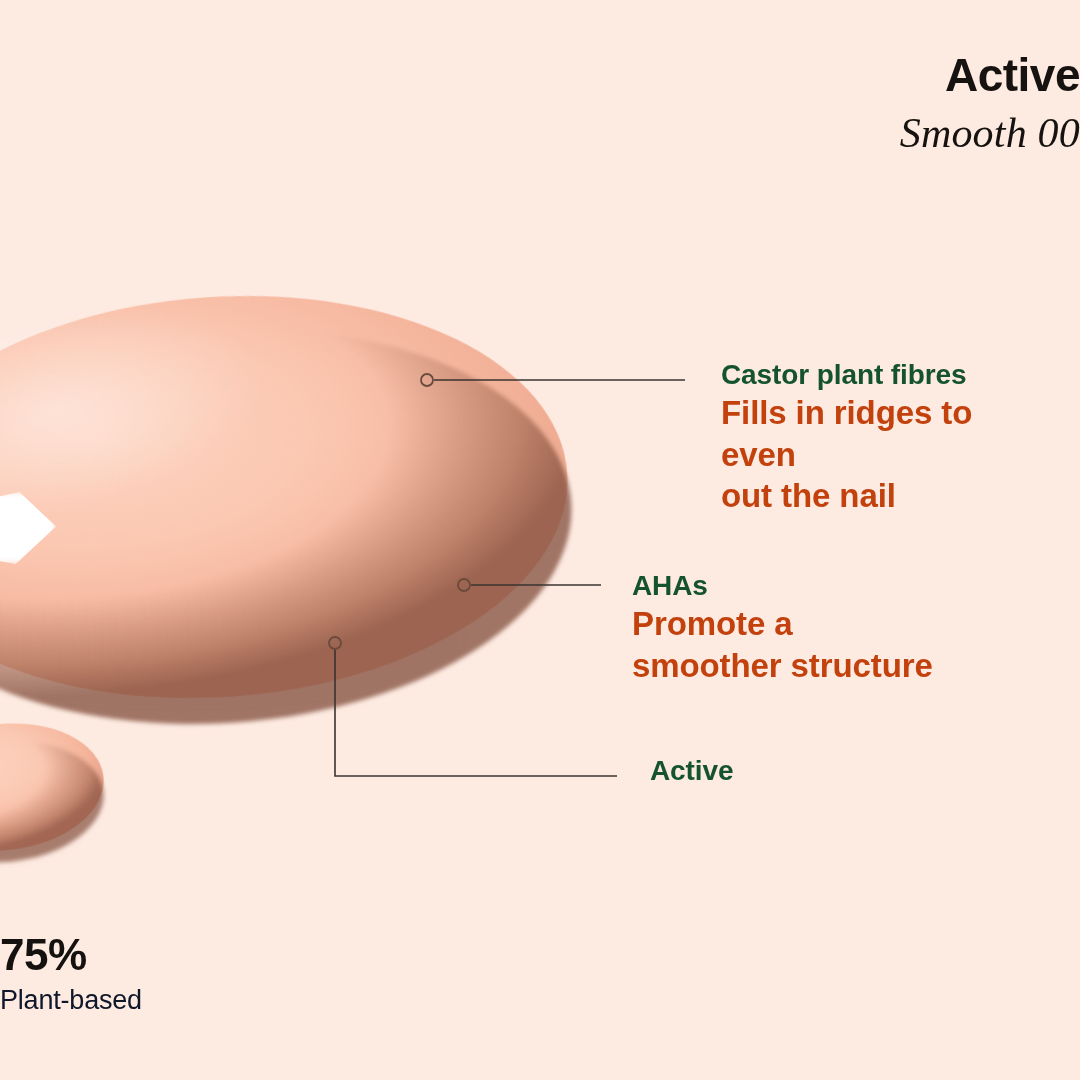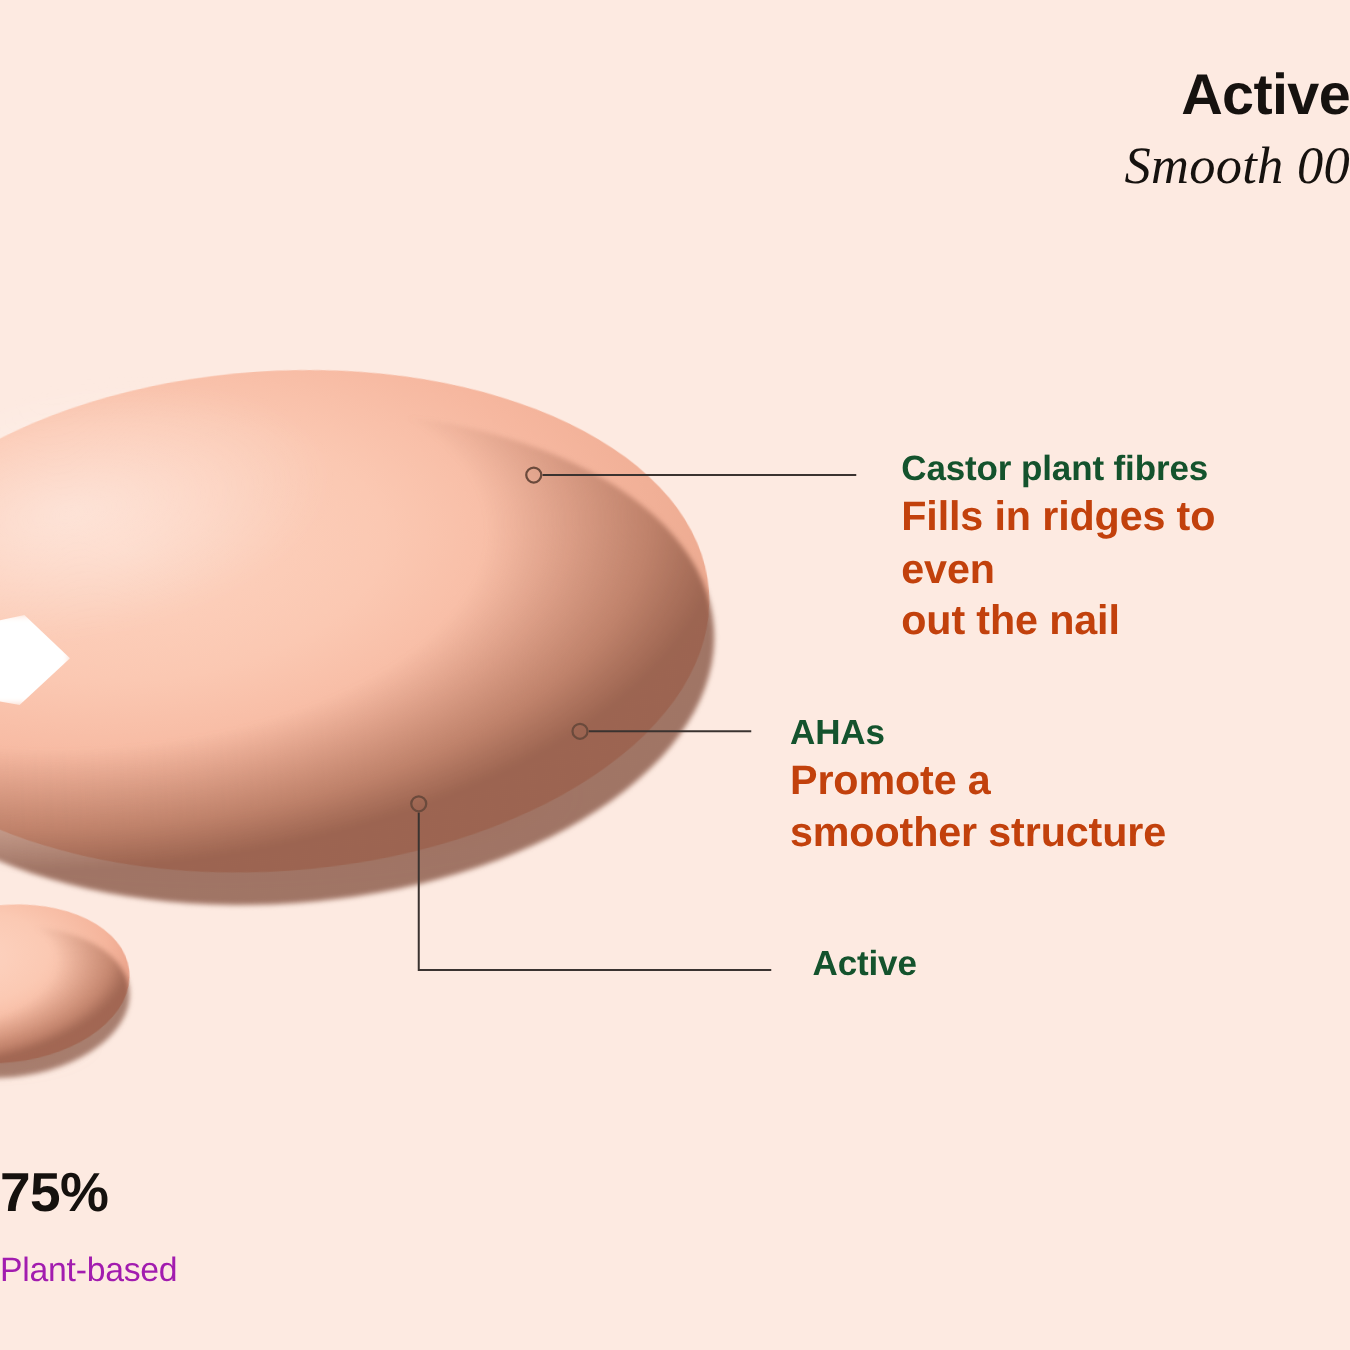--- a/index.html
+++ b/index.html
@@ -152,23 +152,23 @@
     font-weight:700;
     font-size:44px;
     color:#15110e;
     line-height:1.05;
     letter-spacing:-0.5px;
   }
   .footer-label{
     font-family:"Liberation Sans", sans-serif;
     font-weight:400;
     font-size:27px;
-    color:#a21caf;
+    color:#0f172a;
     line-height:1.1;
-    margin-top:24px;
+    margin-top:8px;
     letter-spacing:-0.2px;
   }
 </style>
 </head>
 <body>
 
 <div id="stage">
 
   <div class="art">
     <div class="drop-main-shadow"></div>

